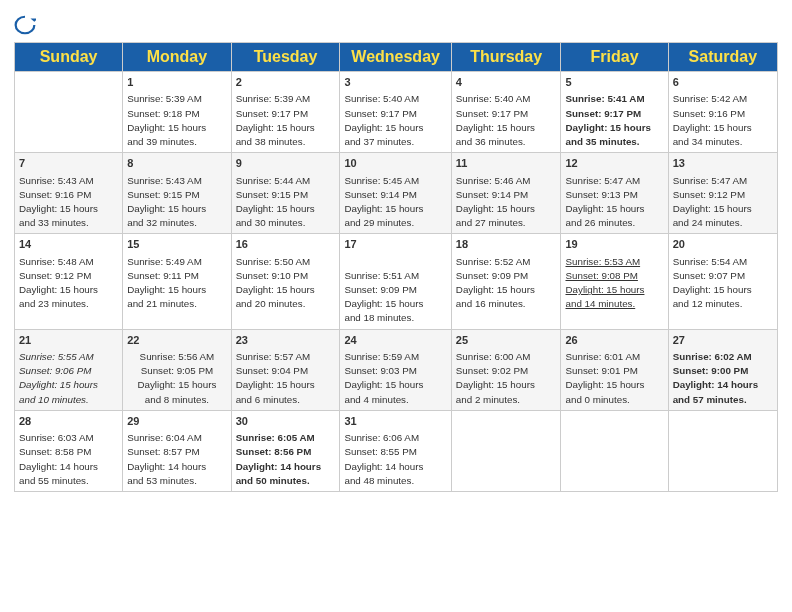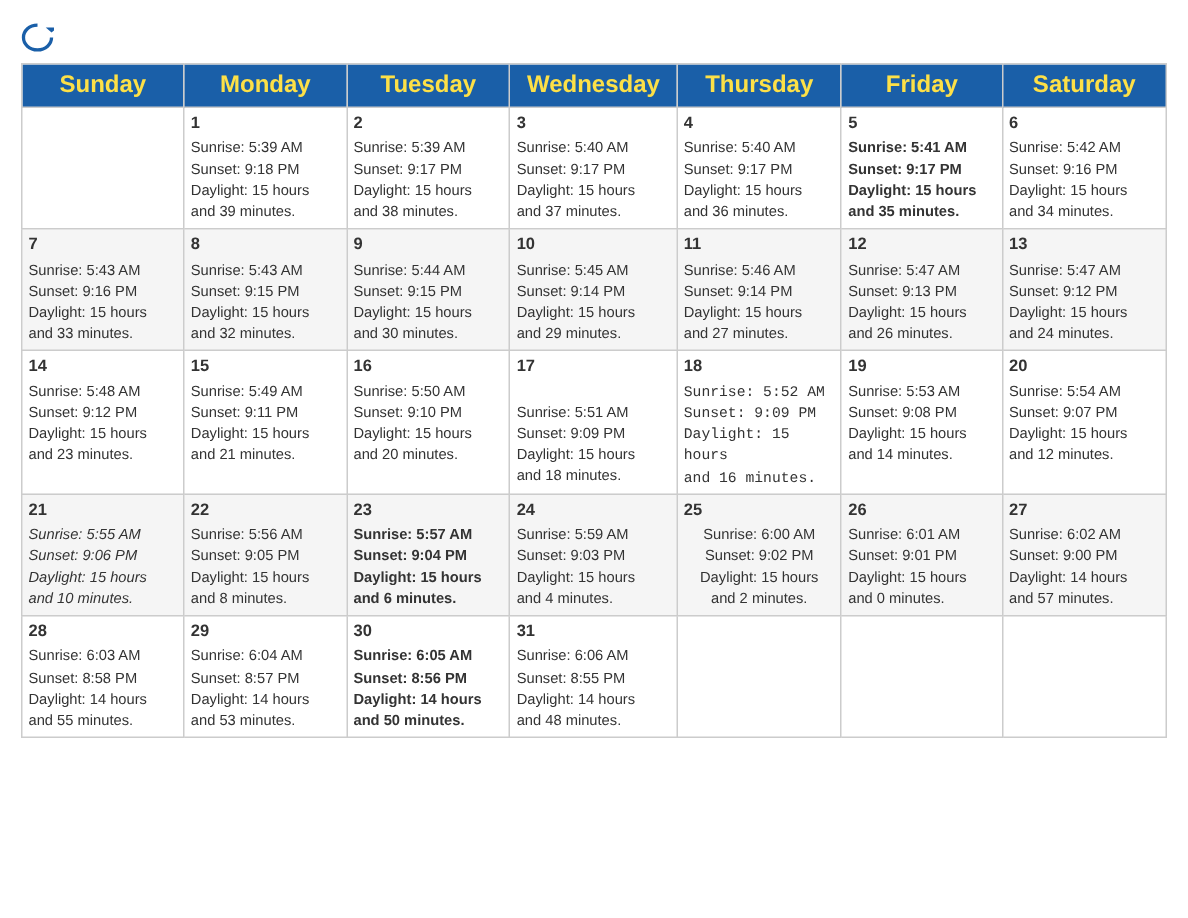--- a/index.html
+++ b/index.html
@@ -254,28 +254,28 @@
           </td>
           <td>
             <span class="day-number">17</span>
             <div class="cell-content" style="white-space: pre-line; margin-top: 16px;">Sunrise: 5:51 AM
 Sunset: 9:09 PM
 Daylight: 15 hours
 and 18 minutes.</div>
           </td>
           <td>
             <span class="day-number">18</span>
-            <div class="cell-content" style="white-space: pre-line; font-family: Liberation Mono, monospace;">Sunrise: 5:52 AM
+            <div class="cell-content" style="white-space: pre-line;">Sunrise: 5:52 AM
 Sunset: 9:09 PM
 Daylight: 15 hours
 and 16 minutes.</div>
           </td>
           <td>
             <span class="day-number">19</span>
-            <div class="cell-content" style="white-space: pre-line;">Sunrise: 5:53 AM
+            <div class="cell-content" style="white-space: pre-line; text-decoration: underline;">Sunrise: 5:53 AM
 Sunset: 9:08 PM
 Daylight: 15 hours
 and 14 minutes.</div>
           </td>
           <td>
             <span class="day-number">20</span>
             <div class="cell-content" style="white-space: pre-line;">Sunrise: 5:54 AM
 Sunset: 9:07 PM
 Daylight: 15 hours
 and 12 minutes.</div>
@@ -284,56 +284,56 @@
         <tr>
           <td>
             <span class="day-number">21</span>
             <div class="cell-content" style="white-space: pre-line; font-style: italic;">Sunrise: 5:55 AM
 Sunset: 9:06 PM
 Daylight: 15 hours
 and 10 minutes.</div>
           </td>
           <td>
             <span class="day-number">22</span>
-            <div class="cell-content" style="white-space: pre-line;">Sunrise: 5:56 AM
+            <div class="cell-content" style="white-space: pre-line; text-align: center;">Sunrise: 5:56 AM
 Sunset: 9:05 PM
 Daylight: 15 hours
 and 8 minutes.</div>
           </td>
           <td>
             <span class="day-number">23</span>
-            <div class="cell-content" style="white-space: pre-line; font-weight: bold;">Sunrise: 5:57 AM
+            <div class="cell-content" style="white-space: pre-line;">Sunrise: 5:57 AM
 Sunset: 9:04 PM
 Daylight: 15 hours
 and 6 minutes.</div>
           </td>
           <td>
             <span class="day-number">24</span>
             <div class="cell-content" style="white-space: pre-line;">Sunrise: 5:59 AM
 Sunset: 9:03 PM
 Daylight: 15 hours
 and 4 minutes.</div>
           </td>
           <td>
             <span class="day-number">25</span>
-            <div class="cell-content" style="white-space: pre-line; text-align: center;">Sunrise: 6:00 AM
+            <div class="cell-content" style="white-space: pre-line;">Sunrise: 6:00 AM
 Sunset: 9:02 PM
 Daylight: 15 hours
 and 2 minutes.</div>
           </td>
           <td>
             <span class="day-number">26</span>
             <div class="cell-content" style="white-space: pre-line;">Sunrise: 6:01 AM
 Sunset: 9:01 PM
 Daylight: 15 hours
 and 0 minutes.</div>
           </td>
           <td>
             <span class="day-number">27</span>
-            <div class="cell-content" style="white-space: pre-line;">Sunrise: 6:02 AM
+            <div class="cell-content" style="white-space: pre-line; font-weight: bold;">Sunrise: 6:02 AM
 Sunset: 9:00 PM
 Daylight: 14 hours
 and 57 minutes.</div>
           </td>
         </tr>
         <tr>
           <td>
             <span class="day-number">28</span>
             <div class="cell-content" style="white-space: pre-line;">Sunrise: 6:03 AM
 Sunset: 8:58 PM

